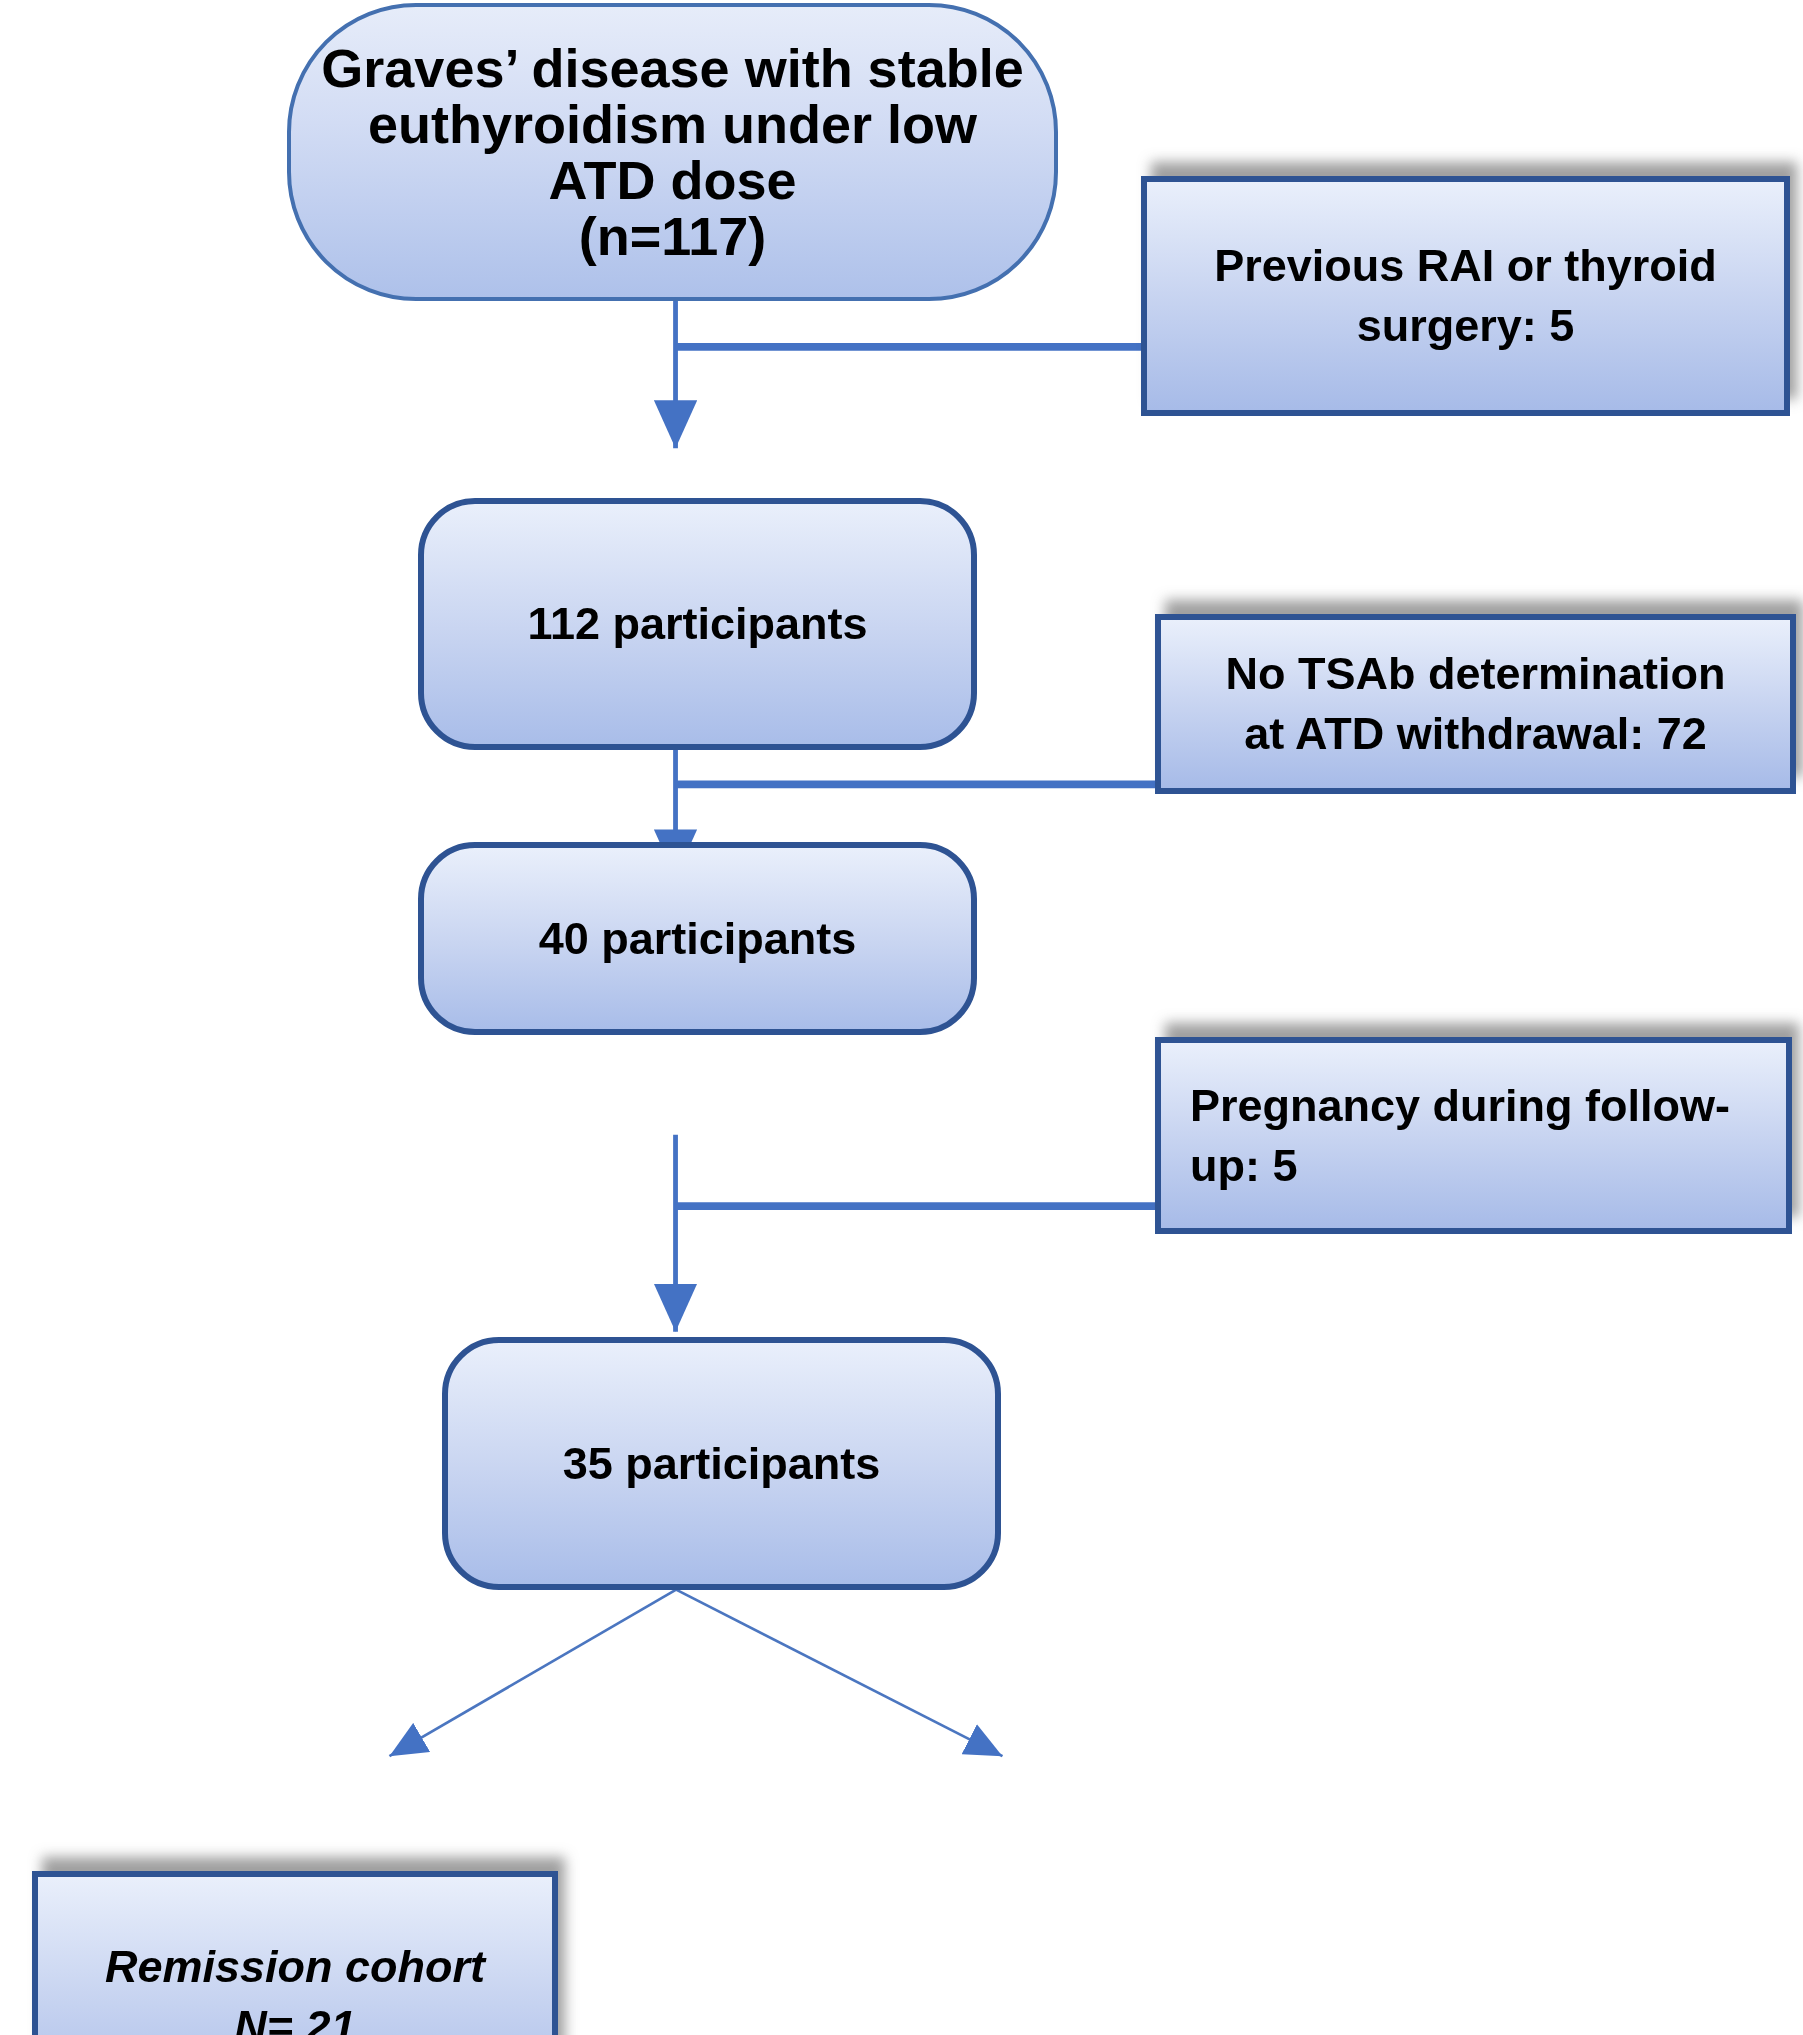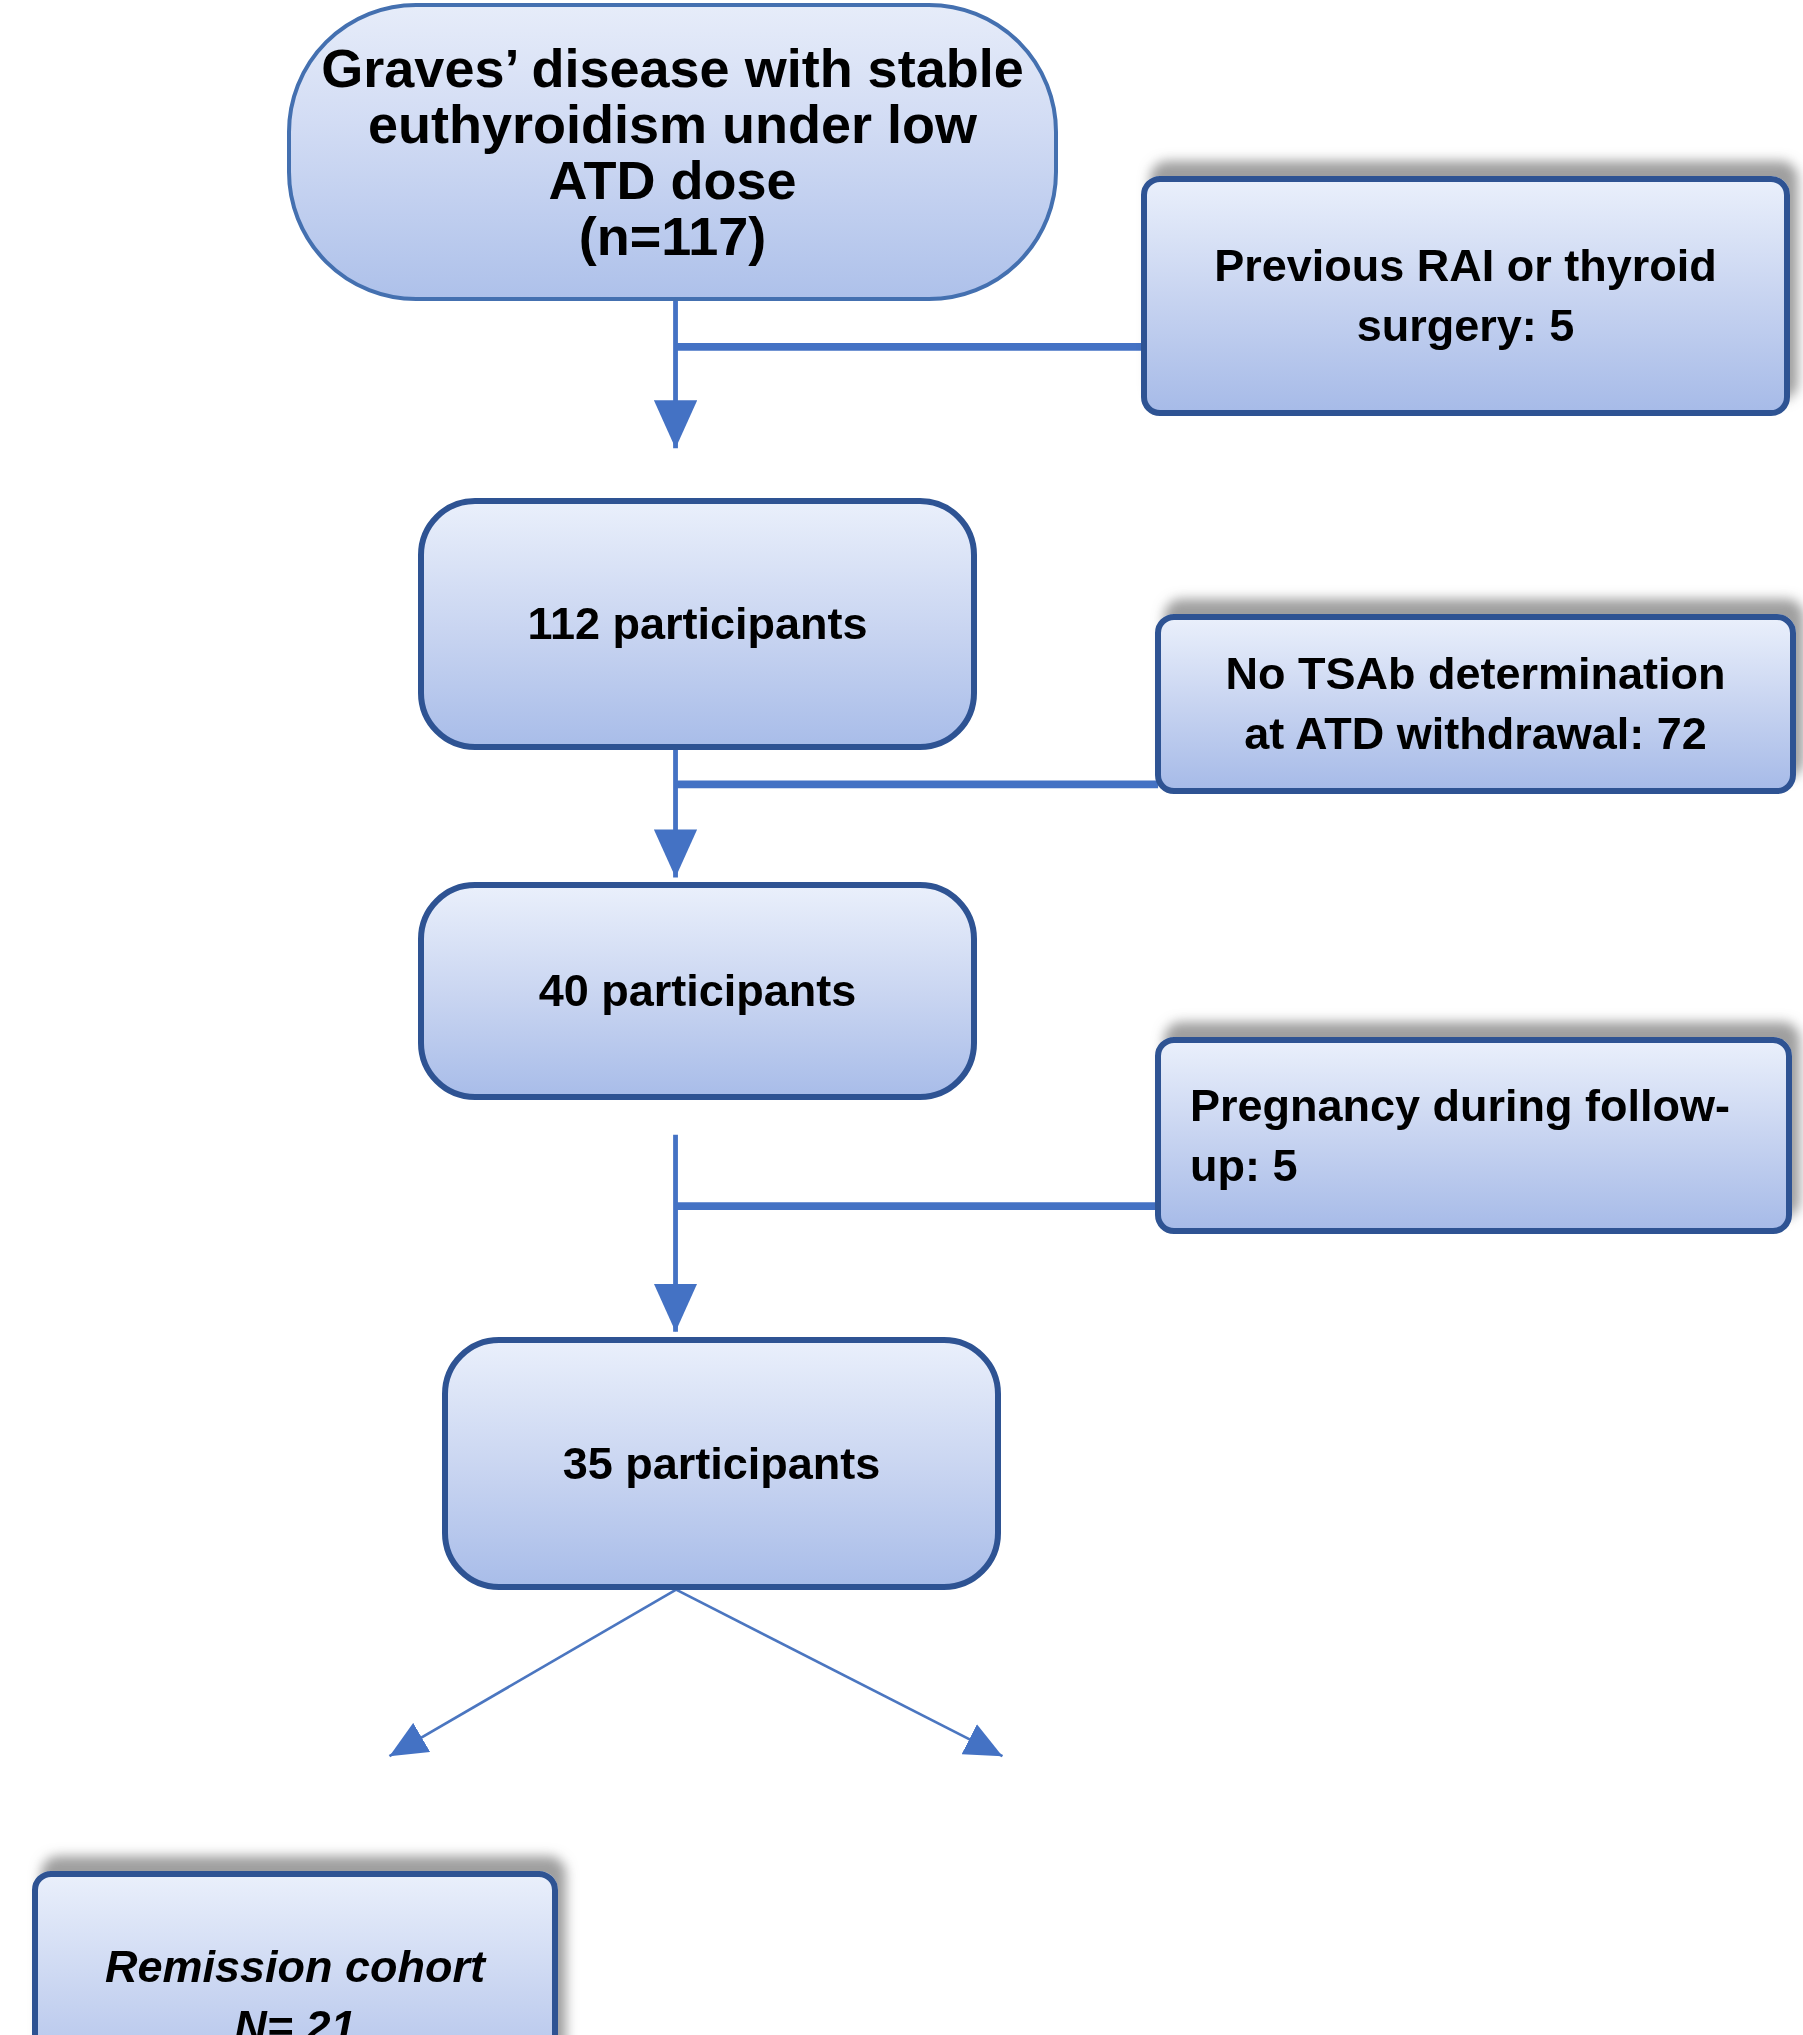--- a/index.html
+++ b/index.html
@@ -19,21 +19,20 @@
   .node {
     position: absolute;
     box-sizing: border-box;
     display: flex;
     flex-direction: column;
     justify-content: center;
     align-items: center;
     font-weight: bold;
     color: #000000;
     text-align: center;
-    border-radius: 19px;
   }
   .line { white-space: nowrap; }
 
   
   #node-start {
     left: 287px; top: 3px; width: 771px; height: 298px;
     border: 4.8px solid #4470B0;
     border-radius: 129px;
     background: linear-gradient(180deg, #E6ECF9 0%, #D2DCF4 40%, #AEC1EA 100%);
     font-size: 54px; line-height: 56px;
@@ -41,21 +40,21 @@
 
   
   .process {
     left: 418px; width: 559px;
     border: 6px solid #2E5393;
     border-radius: 57px;
     background: linear-gradient(180deg, #E9EFFB 0%, #C9D5F1 52%, #A9BDE9 100%);
     font-size: 45px; line-height: 60px;
   }
   #node-112 { top: 450px;  height: 252px; margin-top: 48px; }
-  #node-40  { top: 882px; height: 218px; text-align: center; }
+  #node-40  { top: 842px; height: 193px; text-align: center; }
   #node-35  { top: 1337px; height: 253px; margin-left: 24px; }
 
   
   .rect {
     border: 6px solid #2E5393;
     background: linear-gradient(180deg, #E9EFFB 0%, #C9D5F1 48%, #A7BBE8 100%);
     font-size: 45px; line-height: 60px;
     box-shadow: 8.4px -15.6px 12px -1.2px rgba(80, 80, 80, 0.55);
   }
   #node-excl-rai  { left: 1141px; top: 176px;  width: 649px; height: 240px; }

